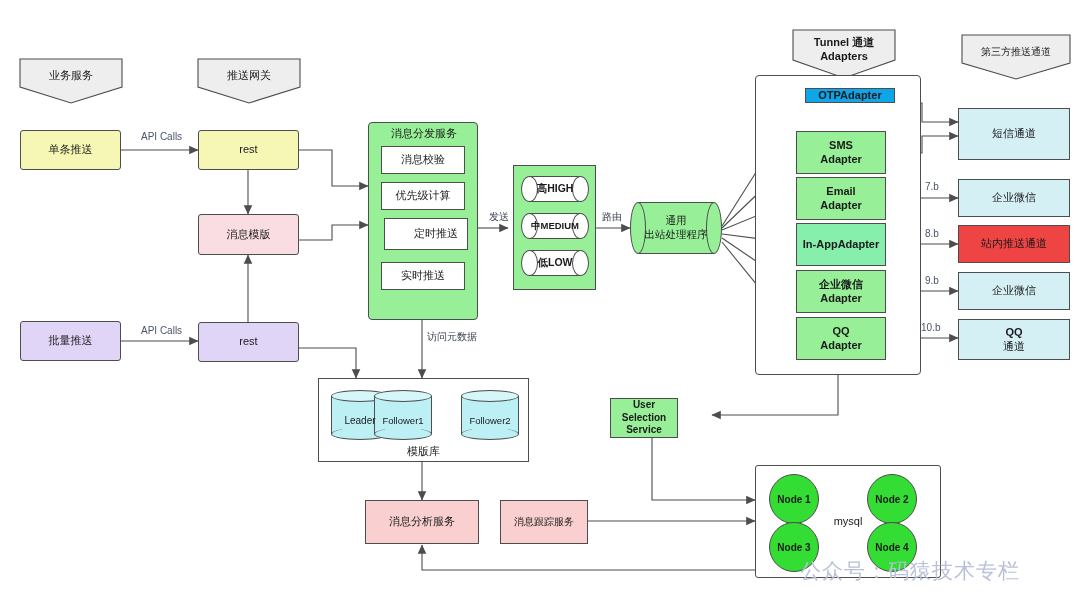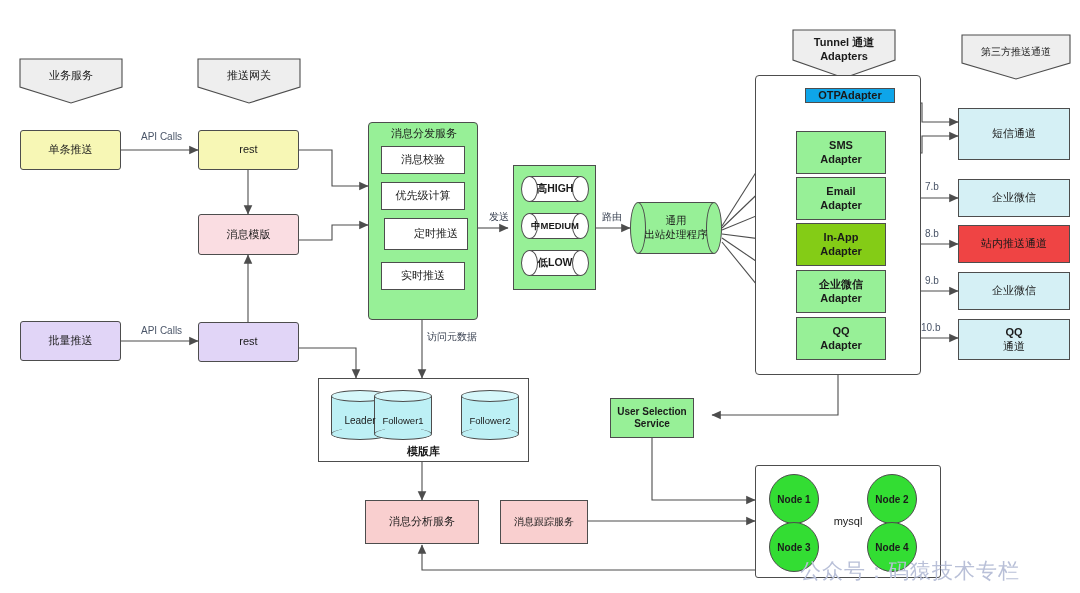--- a/index.html
+++ b/index.html
@@ -210,21 +210,21 @@
     <span>OTPAdapter</span>
   </div>
   <div class="node bold" style="left:796px;top:131px;width:90px;height:43px;background:#97f097;flex-direction:column;">
     <span>SMS</span>
     <span>Adapter</span>
   </div>
   <div class="node bold" style="left:796px;top:177px;width:90px;height:43px;background:#97f097;flex-direction:column;">
     <span>Email</span>
     <span>Adapter</span>
   </div>
-  <div class="node bold" style="left:796px;top:223px;width:90px;height:43px;background:#84cc16;flex-direction:column;">
+  <div class="node bold" style="left:796px;top:223px;width:90px;height:43px;background:#86efac;flex-direction:row;">
     <span>In-App</span>
     <span>Adapter</span>
   </div>
   <div class="node bold" style="left:796px;top:270px;width:90px;height:43px;background:#97f097;flex-direction:column;">
     <span>企业微信</span>
     <span>Adapter</span>
   </div>
   <div class="node bold" style="left:796px;top:317px;width:90px;height:43px;background:#97f097;flex-direction:column;">
     <span>QQ</span>
     <span>Adapter</span>
@@ -259,29 +259,29 @@
     <div class="bot" style="background:#bdf0f5;"></div>
     <div class="top" style="background:#d5f7fa;"></div>
     <div class="cap" style="padding-top:10px;font-size:9.5px;">Follower1</div>
   </div>
   <div class="cyl" style="left:461px;top:390px;width:58px;height:50px;">
     <div class="body" style="background:#bdf0f5;"></div>
     <div class="bot" style="background:#bdf0f5;"></div>
     <div class="top" style="background:#d5f7fa;"></div>
     <div class="cap" style="padding-top:10px;font-size:9.5px;">Follower2</div>
   </div>
-  <div class="grptitle" style="left:318px;top:444px;width:211px;text-align:center;font-weight:bold;">模版库</div>
+  <div class="grptitle" style="left:318px;top:444px;width:211px;text-align:center;">模版库</div>
 
   <div class="node" style="left:365px;top:500px;width:114px;height:44px;background:#f9cfcf;">
     <span>消息分析服务</span>
   </div>
   <div class="node" style="left:500px;top:500px;width:88px;height:44px;background:#f9cfcf;align-items:center;">
     <span style="font-size:10px;">消息跟踪服务</span>
   </div>
-  <div class="node bold" style="left:610px;top:398px;width:84px;height:40px;background:#97f097;flex-direction:column;font-size:10px;">
+  <div class="node bold" style="left:610px;top:398px;width:68px;height:40px;background:#97f097;flex-direction:column;font-size:10px;">
     <span>User Selection</span>
     <span>Service</span>
   </div>
 
   <div class="grp" style="left:755px;top:465px;width:186px;height:113px;background:#ffffff;border-radius:3px;"></div>
   <div class="circle" style="left:769px;top:474px;width:50px;height:50px;background:#33dd33;">
     <span>Node 1</span>
   </div>
   <div class="circle" style="left:867px;top:474px;width:50px;height:50px;background:#33dd33;">
     <span>Node 2</span>

